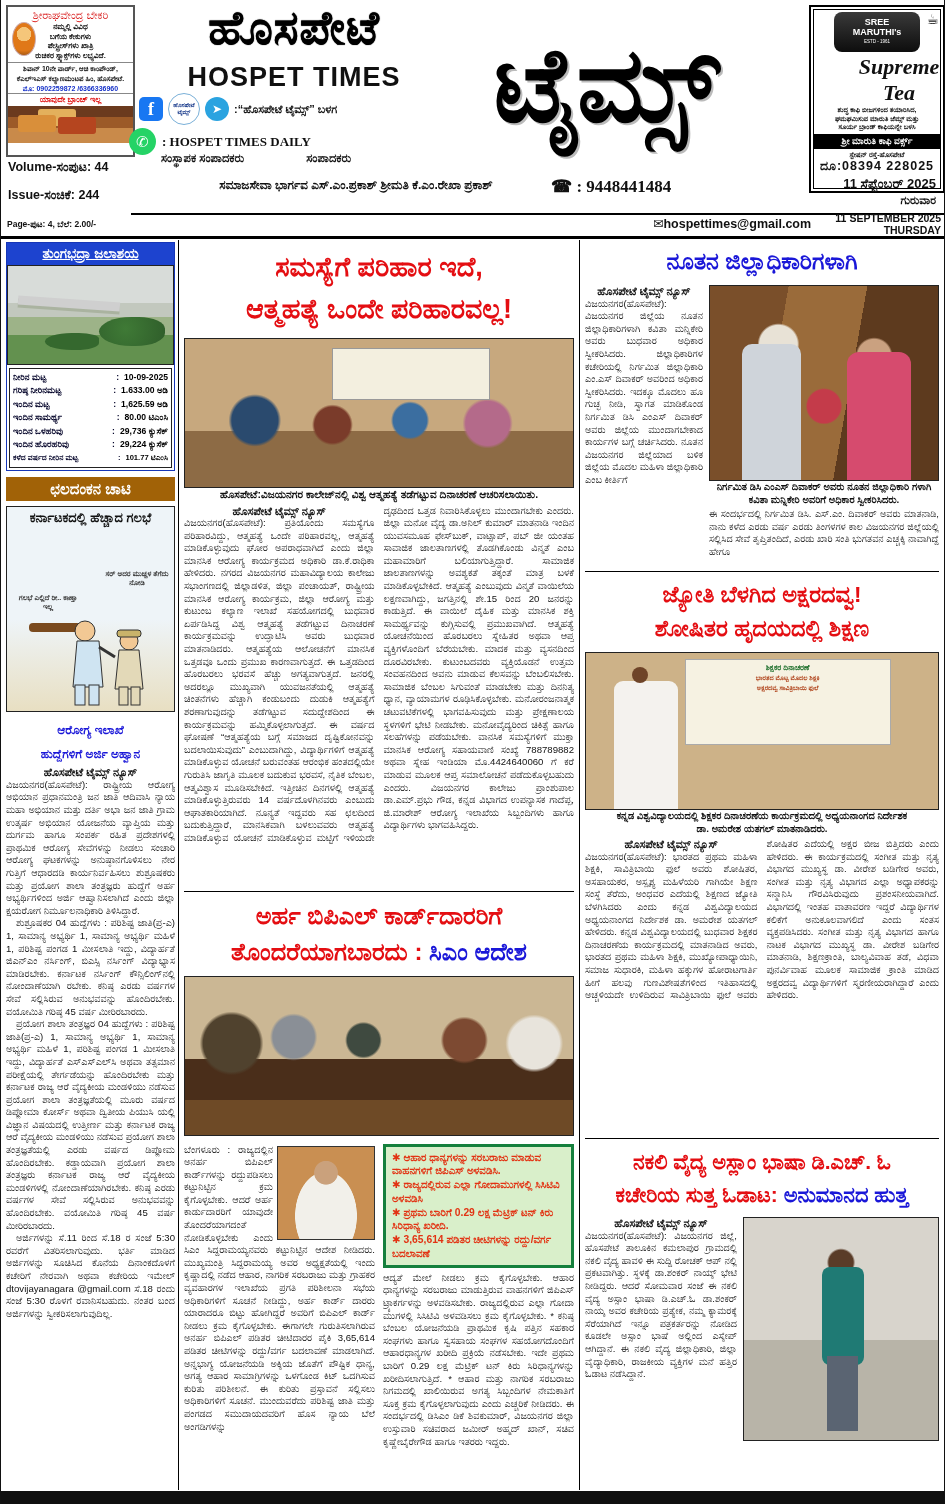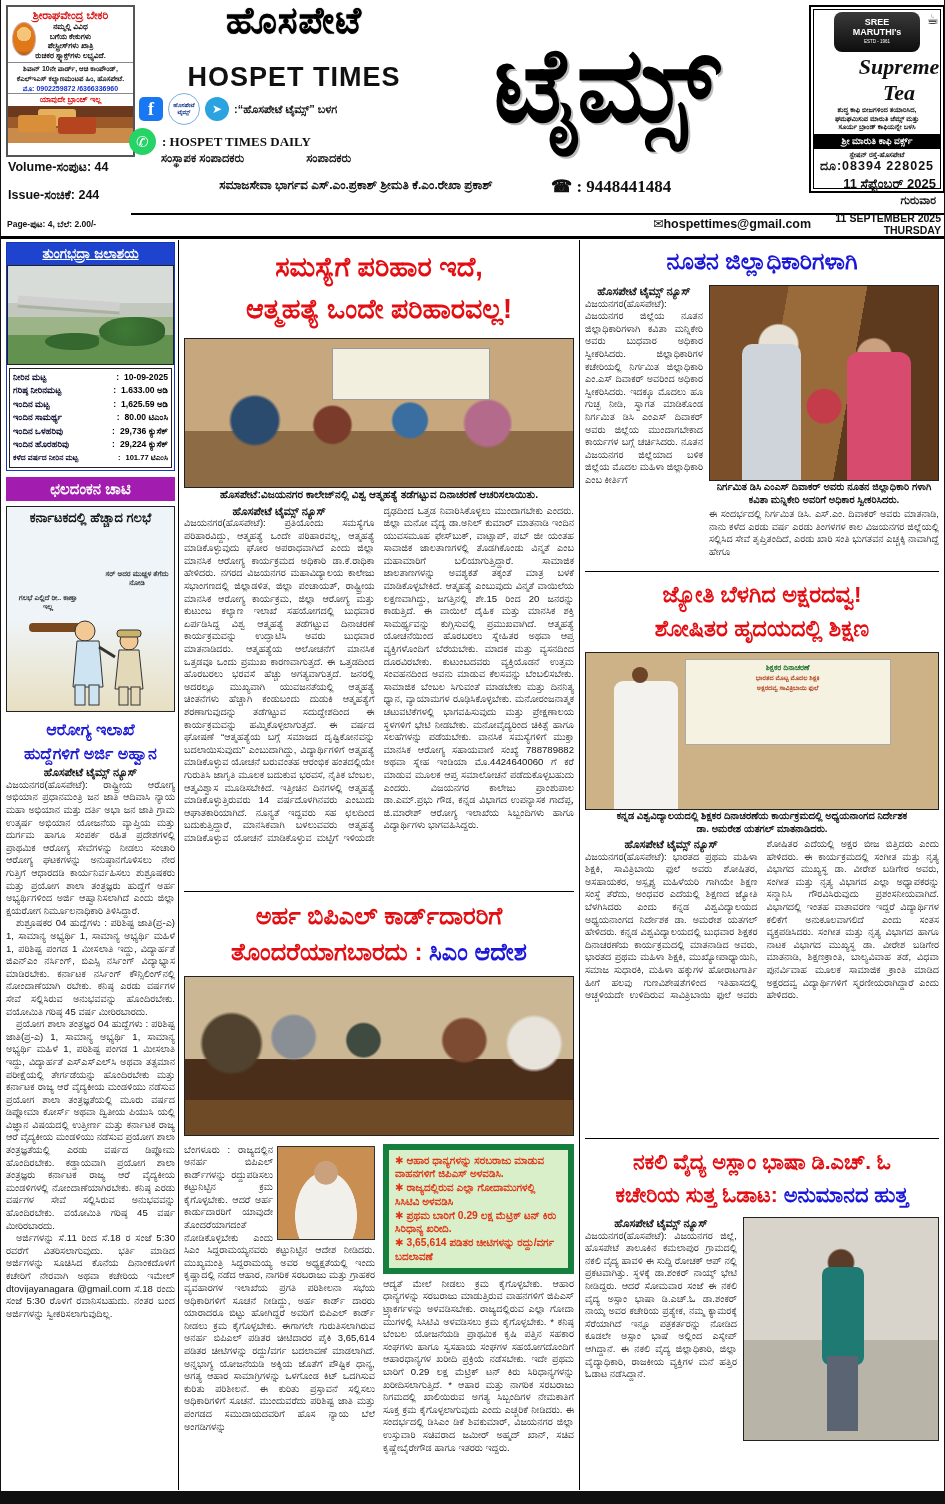--- a/index.html
+++ b/index.html
@@ -4,32 +4,32 @@
 <style>
   html,body{margin:0;padding:0;background:#e8e8e8;}
   .page{position:relative;width:945px;height:1504px;background:#fff;margin:0 auto;
         font-family:"Liberation Sans","DejaVu Sans",sans-serif;color:#111;overflow:hidden;
         border-left:1.5px solid #111;border-right:1.5px solid #111;box-sizing:border-box;}
   .abs{position:absolute;}
   
   .header{position:relative;height:240px;}
   .ad-box{border:2px solid #555;background:#fff;box-sizing:border-box;overflow:hidden;}
   .bakery{left:5px;top:5px;width:129px;height:152px;text-align:center;}
-  .bakery-title{color:#d81616;font-weight:bold;font-size:11px;margin-top:2px;}
+  .bakery-title{color:#d81616;font-weight:normal;font-size:11px;margin-top:2px;}
   .bakery-line{font-size:7.5px;font-weight:bold;line-height:9.5px;}
   .bakery-deity{position:absolute;left:4px;top:15px;width:22px;height:32px;border-radius:50%;
       background:radial-gradient(circle at 50% 35%,#f5c67a 0 30%,#e07818 31% 70%,#8a4a10 100%);border:1px solid #caa;}
   .bakery-addr{border-top:1px solid #888;margin-top:2px;padding-top:1px;font-size:7px;font-weight:bold;line-height:9px;}
   .bakery-phone{color:#1430c8;}
   .bakery-branch{color:#e01010;font-size:8px;font-weight:bold;border-top:1px solid #888;padding:1px 0;}
   .bakery-photo{height:37px;background:
       linear-gradient(180deg,#6b3a1e 0 30%,#9c5a28 30% 60%,#c98a4a 60% 100%);
       background-color:#8a4a22;position:relative;}
   .bakery-photo:before{content:"";position:absolute;left:8%;top:25%;width:30%;height:45%;background:#d98f3a;border-radius:3px;box-shadow:40px 2px 0 #b5451f,20px -6px 0 #e3b05c;}
-  .masthead-kn{left:143px;top:0px;width:300px;text-align:center;font-size:37px;font-weight:bold;
+  .masthead-kn{left:143px;top:0px;width:300px;text-align:center;font-size:47px;font-weight:bold;
       letter-spacing:1px;color:#000;text-shadow:0 0 1px #000;}
   .masthead-en{left:143px;top:62px;width:300px;text-align:center;font-size:27px;font-weight:bold;letter-spacing:1px;}
   .social-row{left:138px;top:92px;width:320px;height:34px;display:flex;align-items:center;gap:5px;}
   .fb-icon{width:24px;height:24px;border-radius:5px;background:#1877f2;color:#fff;font-weight:bold;
       font-size:18px;text-align:center;line-height:24px;font-family:"Liberation Serif",serif;}
   .badge{width:30px;height:30px;border-radius:50%;border:1px solid #7ab0d8;background:#fff;
       font-size:6px;font-weight:bold;color:#1b3c8c;display:flex;align-items:center;justify-content:center;text-align:center;line-height:7px;}
   .tg-icon{width:24px;height:24px;border-radius:50%;background:#2aa3e0;color:#fff;font-size:12px;
       text-align:center;line-height:24px;}
   .social-text{font-size:11px;font-weight:bold;}
@@ -83,27 +83,27 @@
   .dam{height:100px;background:
       linear-gradient(180deg,#d8dcd9 0 38%,#c2c8be 38% 52%,#9db388 52% 70%,#63914f 70% 100%);position:relative;}
   .dam:before{content:"";position:absolute;left:6%;top:34%;width:62%;height:9%;background:#cfcfcf;
       box-shadow:0 3px 0 #aab3a0;transform:rotate(4deg);}
   .dam:after{content:"";position:absolute;right:5%;bottom:18%;width:40%;height:30%;border-radius:50% 40% 45% 50%;
       background:radial-gradient(circle at 40% 40%,#3f7a36,#2f5d2a);box-shadow:-60px 10px 0 -6px #35682e;}
   .res-table{border:1.5px solid #222;margin:3px 2px 2px;padding:2px 3px;}
   .res-row{display:flex;font-size:8.6px;line-height:13.4px;color:#05052a;font-weight:bold;white-space:nowrap;}
   .res-row .v{font-weight:bold;color:#000;margin-left:3px;}
   .res-row .c{margin-left:auto;margin-right:2px;}
-  .red-banner{background:#a21caf;color:#fff;font-weight:bold;font-size:15px;text-align:center;
+  .red-banner{background:#a16207;color:#fff;font-weight:bold;font-size:15px;text-align:center;
       padding:3px 0;margin:6px 0 5px;}
   .cartoon{border:1.5px solid #222;height:204px;position:relative;overflow:hidden;
       background:linear-gradient(180deg,#eef4f8 0 55%,#e8dfc2 100%);text-align:center;}
   .cartoon-title{font-weight:bold;font-size:13px;line-height:16px;padding-top:3px;}
   .cartoon-bub{font-size:7.2px;font-weight:bold;color:#333;position:absolute;}
-  .jobs-hl{font-size:16px;line-height:24px;margin-top:6px;}
+  .jobs-hl{font-size:12px;line-height:24px;margin-top:6px;}
   
   .c-hl1{font-size:27px;line-height:42px;padding:4px 0 8px;}
   .gphoto{height:150px;background:
       radial-gradient(circle at 18% 55%,#2a4a6e 0 7%,transparent 8%),
       radial-gradient(circle at 38% 58%,#7a3b2a 0 7%,transparent 8%),
       radial-gradient(circle at 58% 55%,#3b6ea0 0 7%,transparent 8%),
       radial-gradient(circle at 78% 57%,#b46a8a 0 7%,transparent 8%),
       linear-gradient(180deg,#c7a87e 0 62%,#8d6b45 62% 100%);}
   .gphoto .banner{position:absolute;left:38%;top:6%;width:40%;height:34%;background:#f3efdf;border:1px solid #999;}
   .bpl-hl{font-size:24px;line-height:36px;padding:2px 0 6px;}
@@ -113,21 +113,21 @@
       radial-gradient(circle at 46% 40%,#3f4a40 0 7%,transparent 8%),
       radial-gradient(circle at 72% 40%,#7d4a32 0 7%,transparent 8%),
       radial-gradient(circle at 90% 42%,#e8e4dc 0 7%,transparent 8%),
       linear-gradient(180deg,#cbb794 0 52%,#4a2e1a 52% 78%,#6e4a26 78% 100%);}
   .bot-row{display:flex;gap:8px;margin-top:8px;}
   .bot-col{flex:1;}
   .cm-photo{float:right;width:96px;height:92px;margin:2px 0 2px 4px;border:1px solid #333;
       background:radial-gradient(circle at 50% 28%,#caa17c 0 14%,transparent 15%),
       radial-gradient(ellipse at 50% 75%,#f2f0ea 0 45%,transparent 46%),
       linear-gradient(180deg,#c98f52 0 100%);}
-  .green-box{background:#d9efca;border:6px solid #15803d;padding:4px 6px;margin-bottom:4px;}
+  .green-box{background:#d9efca;border:3px solid #15803d;padding:4px 6px;margin-bottom:4px;}
   .gb-item{color:#e23313;font-weight:bold;font-size:10.3px;line-height:13.8px;text-align:left;}
   .gb-item:before{content:"✱ ";}
   
   .dc-hl{font-size:23px;line-height:35px;padding:2px 0 6px;}
   .dc-row{display:flex;gap:6px;height:282px;overflow:hidden;}
   .dc-left{width:118px;}
   .dc-right{flex:1;}
   .dc-photo{height:196px;background:
       radial-gradient(circle at 30% 30%,#e8e2d6 0 9%,transparent 10%),
       radial-gradient(circle at 72% 36%,#caa180 0 8%,transparent 9%),

